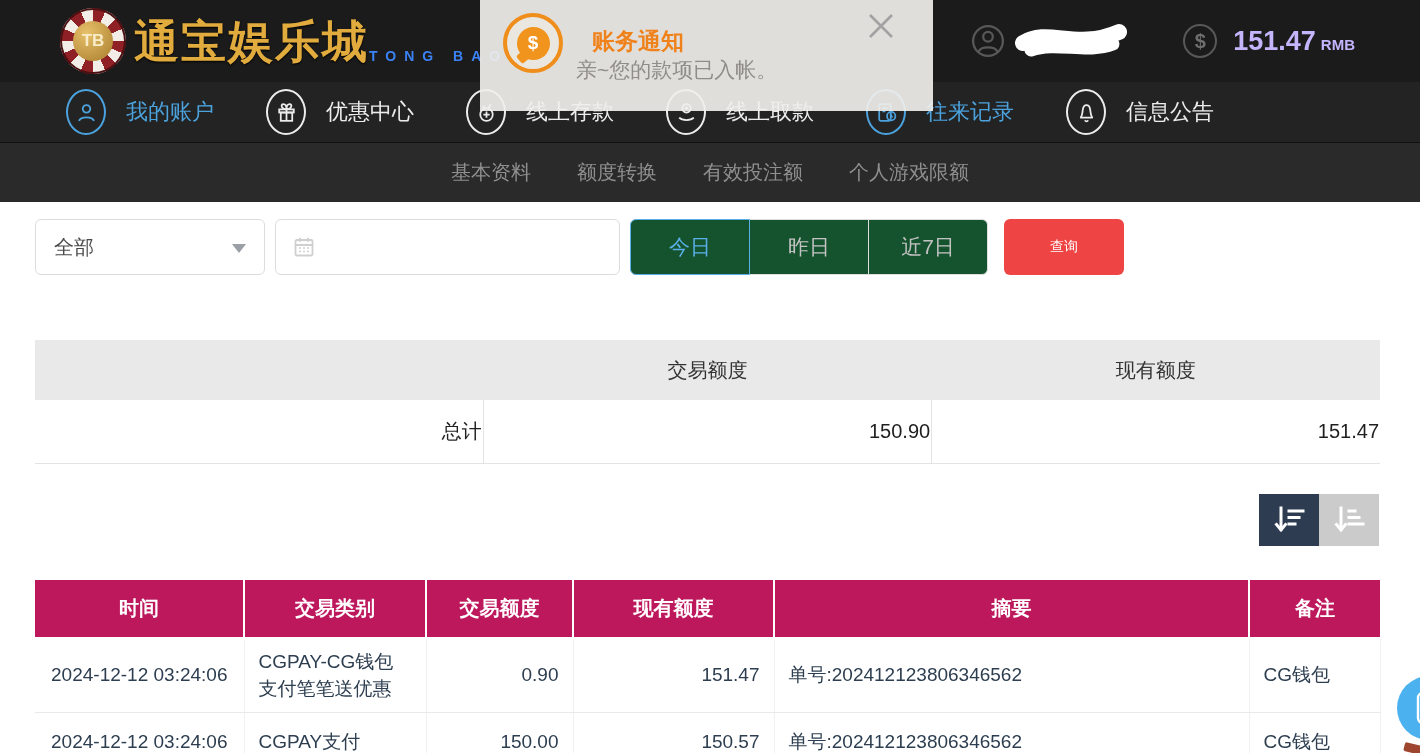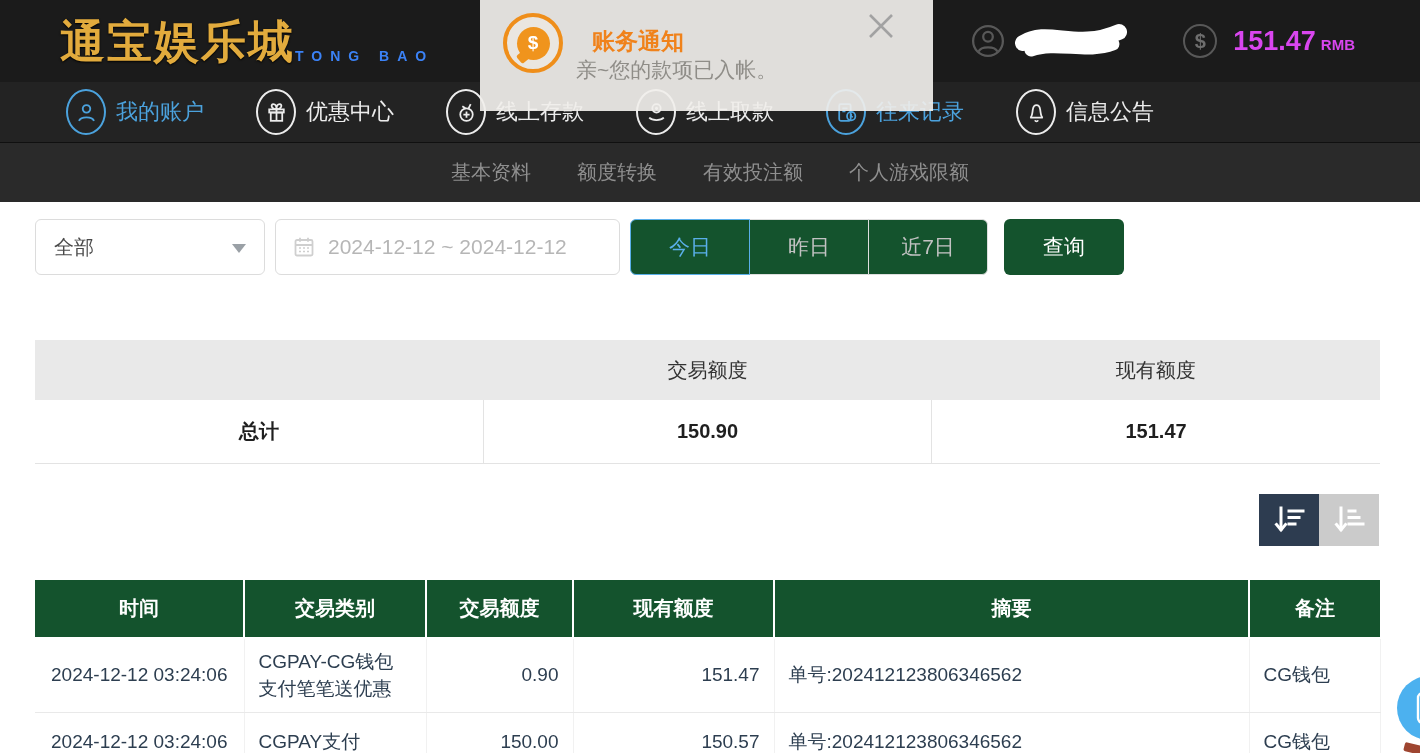--- a/index.html
+++ b/index.html
@@ -23,27 +23,27 @@
   .brand-cn { font-size:45px; font-weight:bold; color:#e2ab3d; line-height:1;
               text-shadow:0 1px 2px #000; letter-spacing:2px; }
   .brand-en { font-size:14px; font-weight:bold; color:#3b82f6; letter-spacing:8px;
               align-self:flex-end; margin-top:-4px; }
   .topbar-right { position:absolute; right:65px; top:0; height:82px; display:flex; align-items:center; }
   .tb-icon { width:34px; height:34px; color:#585858; }
   .username-blob { width:112px; height:40px; margin-left:10px; position:relative; }
   .coin-icon-wrap { margin-left:56px; width:34px; height:34px; border:2px solid #585858;
               border-radius:50%; color:#6e6e6e; font-size:20px; font-weight:bold;
               display:flex; align-items:center; justify-content:center; }
-  .balance { margin-left:16px; color:#d946ef; font-size:27px; font-weight:bold; white-space:nowrap; }
+  .balance { margin-left:16px; color:#c4b5fd; font-size:27px; font-weight:bold; white-space:nowrap; }
   .balance .rmb { font-size:15px; margin-left:5px; }
 
   
   .mainnav { height:61px; background:#232323; border-bottom:1px solid #101010;
              display:flex; align-items:center; padding-left:66px; gap:52px; }
-  .nav-item { display:flex; align-items:center; gap:10px; color:#ececec; font-size:22px; cursor:pointer; white-space:nowrap; }
+  .nav-item { display:flex; align-items:center; gap:20px; color:#ececec; font-size:22px; cursor:pointer; white-space:nowrap; }
   .nav-icon { width:40px; height:46px; border:2px solid currentColor; border-radius:50%;
               display:flex; align-items:center; justify-content:center; flex:0 0 auto; }
   .nav-icon svg { width:25px; height:25px; }
   .nav-item.active { color:#4ba2dd; }
 
   
   .subnav { height:59px; background:#2a2a2a; display:flex; justify-content:center;
             align-items:center; gap:46px; }
   .subnav-item { color:#8f8f8f; font-size:20px; cursor:pointer; }
 
@@ -60,41 +60,41 @@
               display:flex; align-items:center; gap:12px; padding:0 16px; margin-left:10px;
               font-size:21px; color:#b6b6b6; cursor:pointer; background:#fff; white-space:nowrap; }
   .cal-icon { width:24px; height:24px; color:#cfcfcf; flex:0 0 auto; }
   .quick-group { display:flex; margin-left:10px; }
   .quick { width:120px; height:56px; border:1px solid #dedede; background:#14532d; color:#c2c2c2;
            font-size:21px; display:flex; align-items:center; justify-content:center; cursor:pointer; }
   .quick + .quick { margin-left:-1px; }
   .quick:first-child { border-radius:6px 0 0 6px; }
   .quick:last-child { border-radius:0 6px 6px 0; }
   .quick.active { border:1px solid #5aafe9; color:#5aafe9; position:relative; z-index:2; }
-  .search-btn { margin-left:16px; width:120px; height:56px; background:#14532d; color:#fff;
-                border:none; border-radius:6px; font-size:21px; cursor:pointer; }
+  .search-btn { margin-left:16px; width:120px; height:56px; background:#ef4444; color:#fff;
+                border:none; border-radius:6px; font-size:14px; cursor:pointer; }
 
   
   .summary-table { width:1345px; margin:64px 0 0 35px; border-collapse:collapse; table-layout:fixed; }
   .summary-table thead td { background:#e9e9e9; height:60px; text-align:center;
                             color:#333; font-size:20px; }
-  .summary-table tbody td { background:#fff; height:63px; text-align:center; color:#1f1f1f;
-                            font-size:20px; border-bottom:1px solid #e3e3e3; border-right:1px solid #e3e3e3;font-weight:bold; }
+  .summary-table tbody td { background:#fff; height:63px; text-align:right; color:#1f1f1f;
+                            font-size:20px; border-bottom:1px solid #e3e3e3; border-right:1px solid #e3e3e3; }
   .summary-table tbody td:last-child { border-right:none; }
 
   
   .sort-row { display:flex; justify-content:flex-end; margin:30px 41px 0 0; }
   .sort-btn { width:60px; height:52px; display:flex; align-items:center; justify-content:center; cursor:pointer; }
   .sort-desc { background:#2d3c50; }
   .sort-asc { background:#cbcbcb; }
   .sort-btn svg { width:34px; height:32px; }
 
   
   .tx-table { width:1345px; margin:34px 0 0 35px; border-collapse:collapse; table-layout:fixed; }
-  .tx-table th { background:#14532d; color:#fff; font-size:20px; font-weight:bold; height:58px;
+  .tx-table th { background:#be185d; color:#fff; font-size:20px; font-weight:bold; height:58px;
                  border-right:2px solid #fff; border-bottom:2px solid #fff; }
   .tx-table th:last-child { border-right:none; }
   .tx-table td { background:#fff; color:#2d3e50; font-size:19px; line-height:1.45;
                  border-bottom:1px solid #e9e9e9; border-right:1px solid #f1f1f1;
                  padding:9px 14px; height:60px; }
   .tx-table td.c { text-align:center; }
   .tx-table td.r { text-align:right; }
   .tx-table td.l { text-align:left; }
 
   
@@ -119,20 +119,25 @@
                background:#4cb1ef; display:flex; align-items:center; justify-content:center;
                cursor:pointer; z-index:60; }
   .float-red { position:absolute; left:1404px; top:744px; width:18px; height:9px;
                background:#9e4530; transform:rotate(14deg); border-radius:2px; z-index:59; }
 </style>
 </head>
 <body>
 
 <header class="topbar">
   <div class="logo">
+    <div class="chip">
+      <div class="chip-core">
+          <span>TB</span>
+        </div>
+    </div>
     <div class="brandtext">
       <span class="brand-cn">通宝娱乐城</span>
       <span class="brand-en">TONG BAO</span>
     </div>
   </div>
   <div class="topbar-right">
     <svg class="tb-icon" viewBox="0 0 24 24" fill="none" stroke="currentColor" stroke-width="1.6">
       <circle cx="12" cy="12" r="10.5"></circle>
         <circle cx="12" cy="9" r="3.4"></circle>
         <path d="M5.4 19.4c1.6-3.8 11.6-3.8 13.2 0"></path>
@@ -231,21 +236,20 @@
     <div class="select-box">
       <span>全部</span>
       <span class="caret"></span>
     </div>
     <div class="date-box">
       <svg class="cal-icon" viewBox="0 0 24 24" fill="none" stroke="currentColor" stroke-width="1.8">
         <rect x="3.5" y="5" width="17" height="15.5" rx="1.5"></rect>
           <path d="M3.5 10h17M8 2.8v4M16 2.8v4"></path>
         <path d="M7 13h2M11 13h2M15 13h2M7 16.5h2M11 16.5h2M15 16.5h2" stroke-width="1.4"></path>
       </svg>
-      <span>2024-12-12 ~ 2024-12-12</span>
     </div>
     <div class="quick-group">
       <div class="quick active">今日</div>
       <div class="quick">昨日</div>
       <div class="quick">近7日</div>
     </div>
     <button class="search-btn">查询</button>
   </div>
 
   <table class="summary-table">

